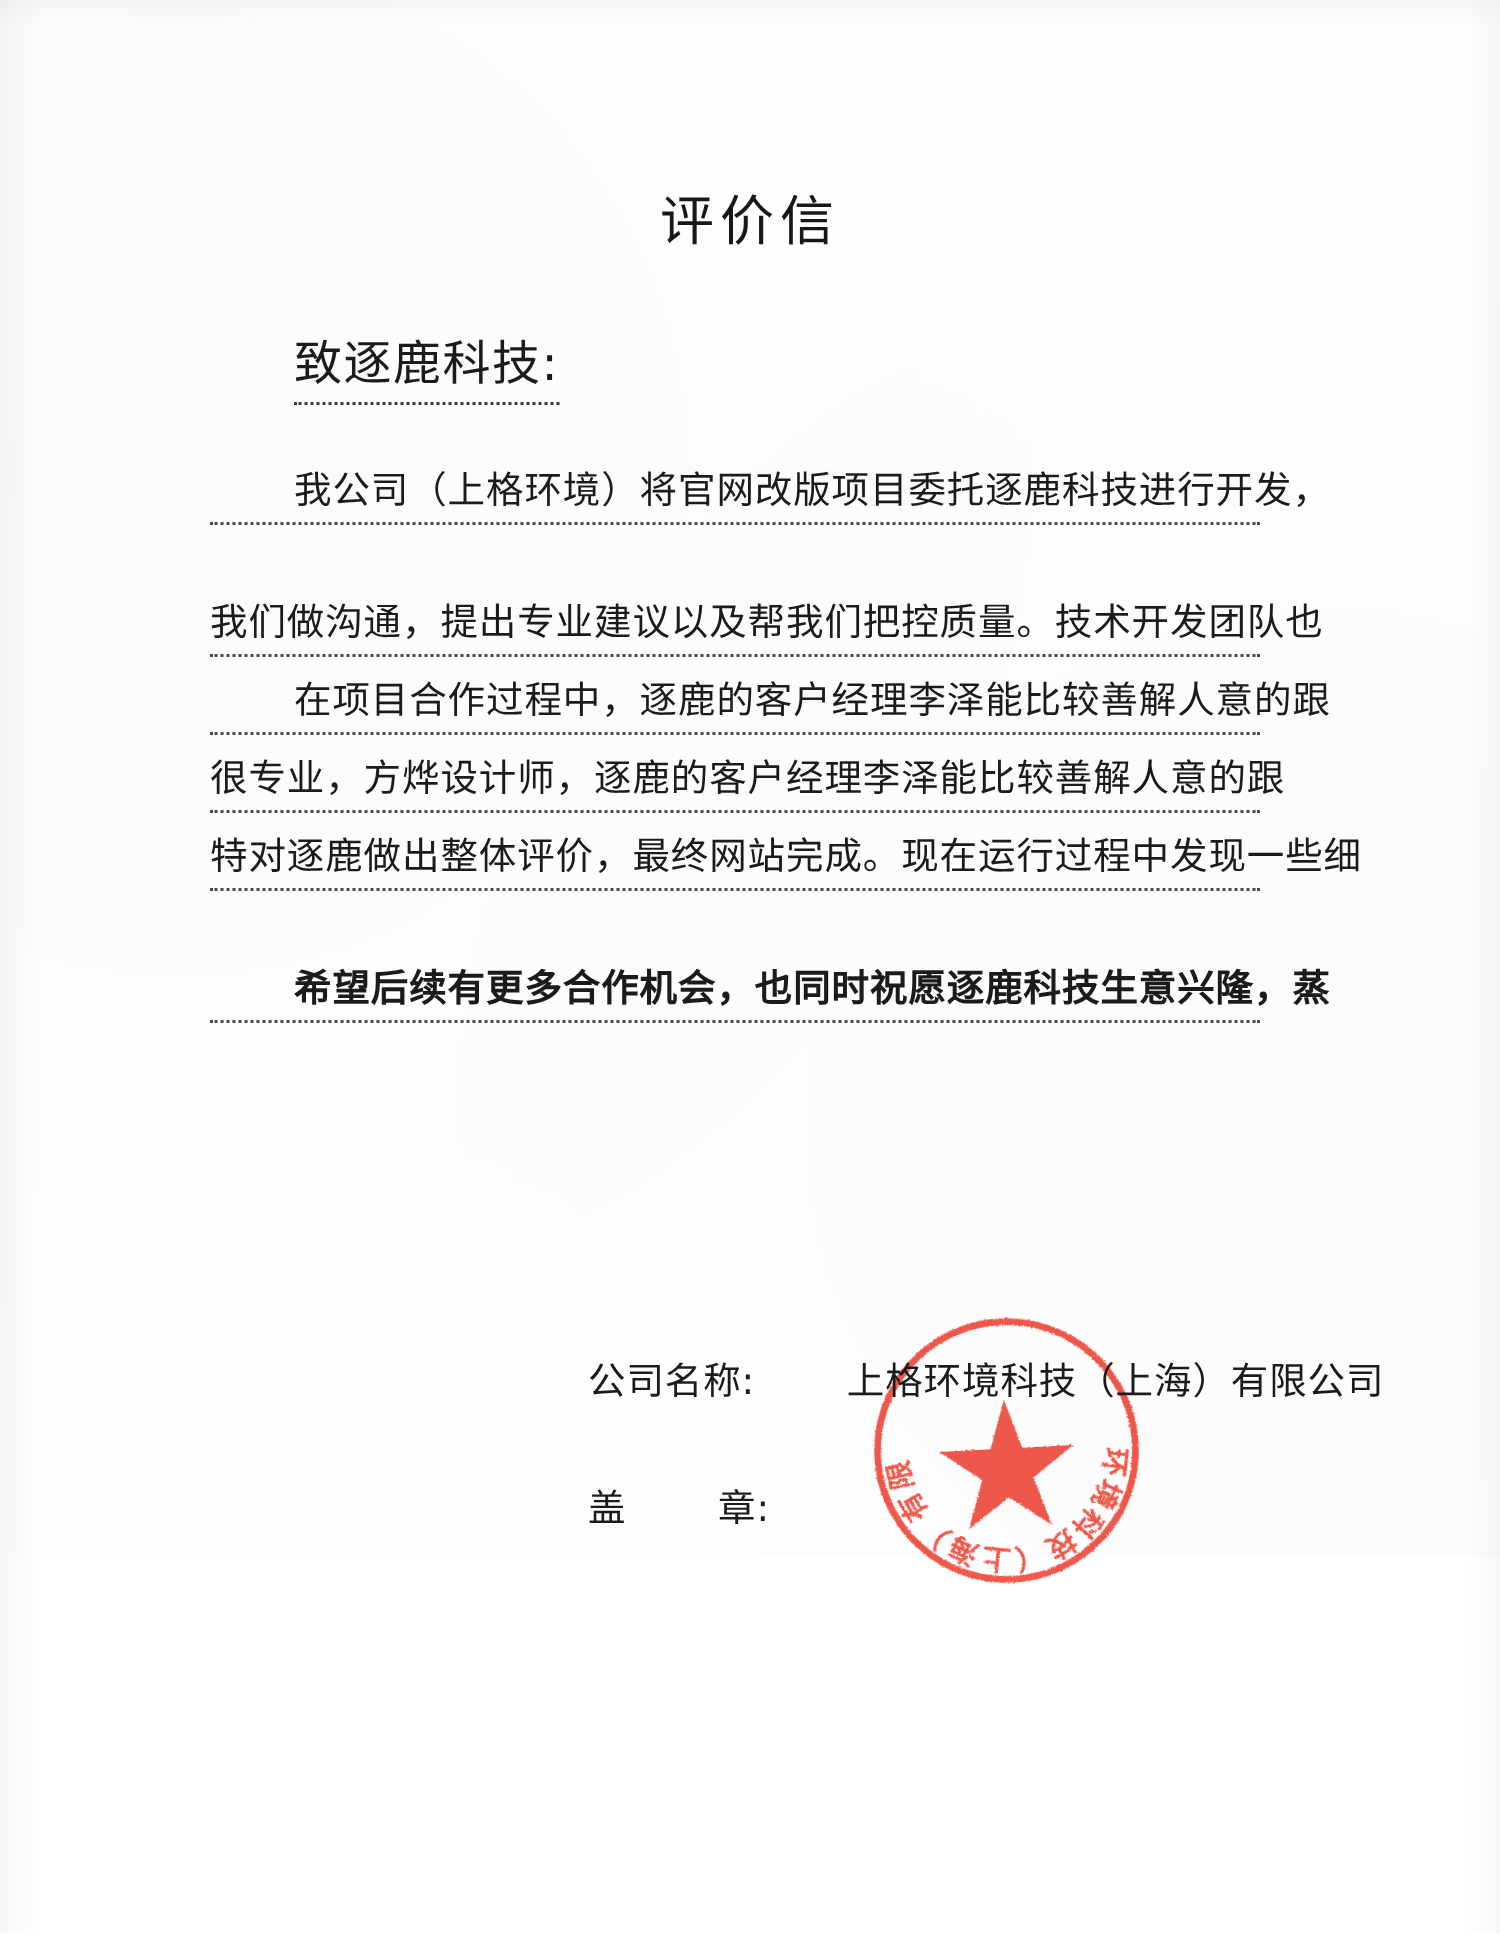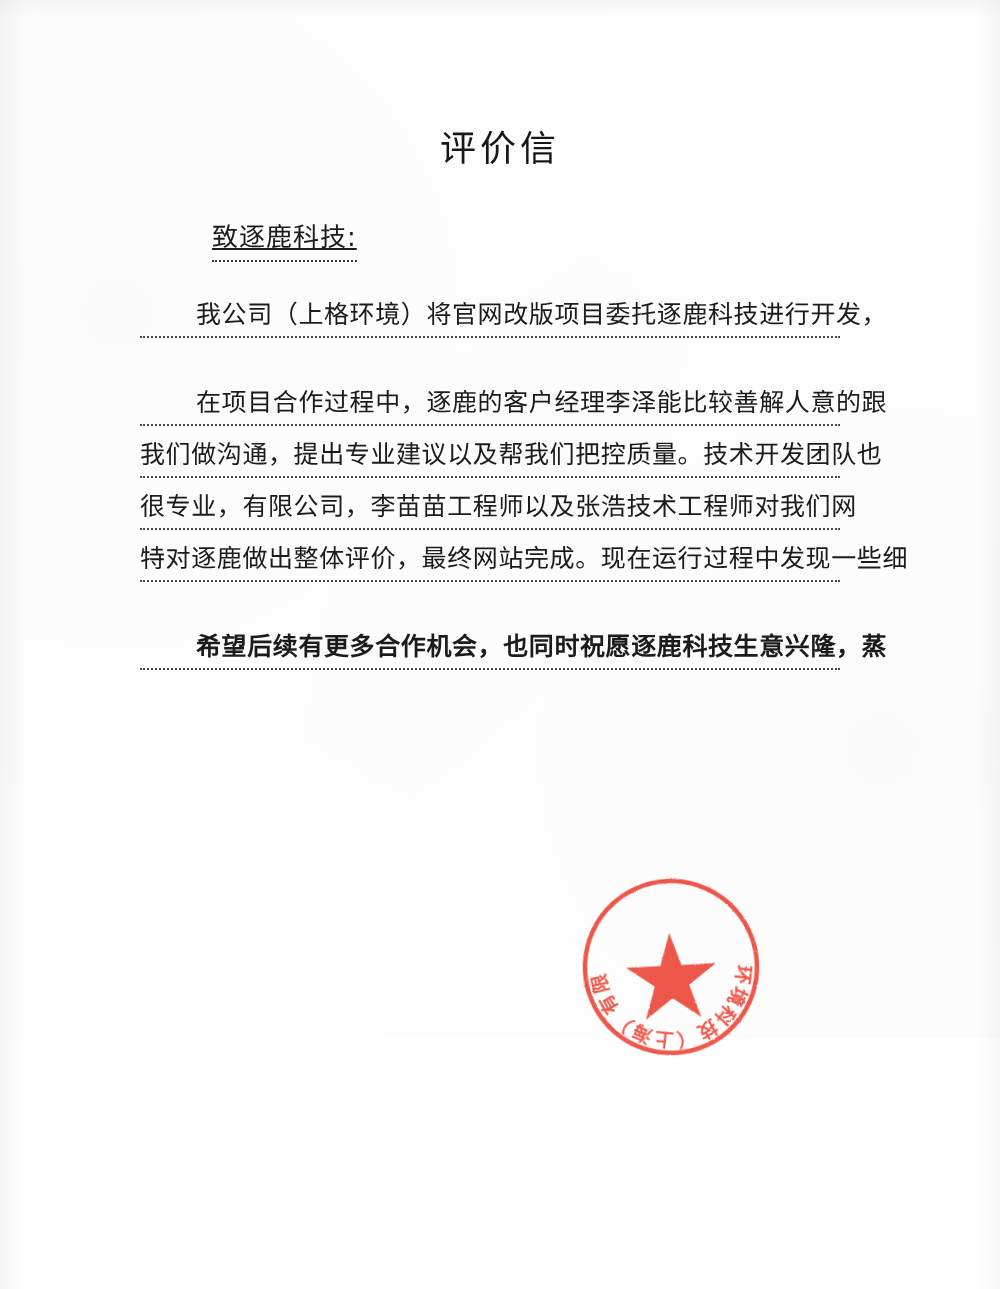--- a/index.html
+++ b/index.html
@@ -63,36 +63,35 @@
     font-size: 36px;
     font-weight: 500;
     letter-spacing: 4px;
     color: #171717;
     line-height: 1.3;
   }
 
   
   .salutation {
     position: absolute;
-    left: 212px;
+    left: 196px;
     top: 219px;
-    font-size: 26px;
+    font-size: 32px;
     line-height: 1.45;
     letter-spacing: 1px;
     color: #1b1b1b;
     border-bottom: 2px dotted #3a3a3a;
     padding-bottom: 3px;
-    text-decoration: underline;
   }
 
   
   .body-block {
     position: absolute;
     left: 140px;
-    top: 286px;
+    top: 298px;
     width: 700px;
   }
   .para {
     margin: 0 0 36px 0;
     font-size: 25px;
     letter-spacing: 0.6px;
     color: #1b1b1b;
   }
   .para:last-child { margin-bottom: 0; font-weight: bold; }
   .para .ln {
@@ -155,23 +154,23 @@
 
   <div class="salutation">致逐鹿科技:</div>
 
   <div class="body-block">
 
     <div class="para">
       <span class="ln indent">我公司（上格环境）将官网改版项目委托逐鹿科技进行开发，</span>
     </div>
 
     <div class="para">
+      <span class="ln">我们做沟通，提出专业建议以及帮我们把控质量。技术开发团队也</span>
       <span class="ln indent">在项目合作过程中，逐鹿的客户经理李泽能比较善解人意的跟</span>
-      <span class="ln">我们做沟通，提出专业建议以及帮我们把控质量。技术开发团队也</span>
-      <span class="ln">很专业，有限公司，李苗苗工程师以及张浩技术工程师对我们网</span>
+      <span class="ln">很专业，方烨设计师，逐鹿的客户经理李泽能比较善解人意的跟</span>
       <span class="ln">特对逐鹿做出整体评价，最终网站完成。现在运行过程中发现一些细</span>
     </div>
 
     <div class="para">
       <span class="ln indent">希望后续有更多合作机会，也同时祝愿逐鹿科技生意兴隆，蒸</span>
     </div>
 
   </div>
 
   <div class="seal">
@@ -192,14 +191,26 @@
           <textPath href="#sealArc" startOffset="50%" text-anchor="middle">
             上格环境科技（上海）有限公司
           </textPath>
         </text>
 
         <polygon fill="#ef4a3a" points="90,56 100.6,88.6 134.9,88.6 107.2,108.8 117.8,141.4 90,121.2 62.2,141.4 72.8,108.8 45.1,88.6 79.4,88.6"></polygon>
       </g>
     </svg>
   </div>
 
+  <div class="sig-block">
+    <div class="sig-row company">
+      <span class="sig-label">公司名称:</span>
+      <span class="sig-gap"></span>
+      <span class="sig-value">上格环境科技（上海）有限公司</span>
+    </div>
+    <div class="sig-row">
+      <span class="sig-label">盖</span>
+      <span class="sig-gap"></span>
+      <span class="sig-label">章:</span>
+    </div>
+  </div>
 
 </div>
 
 </body></html>

